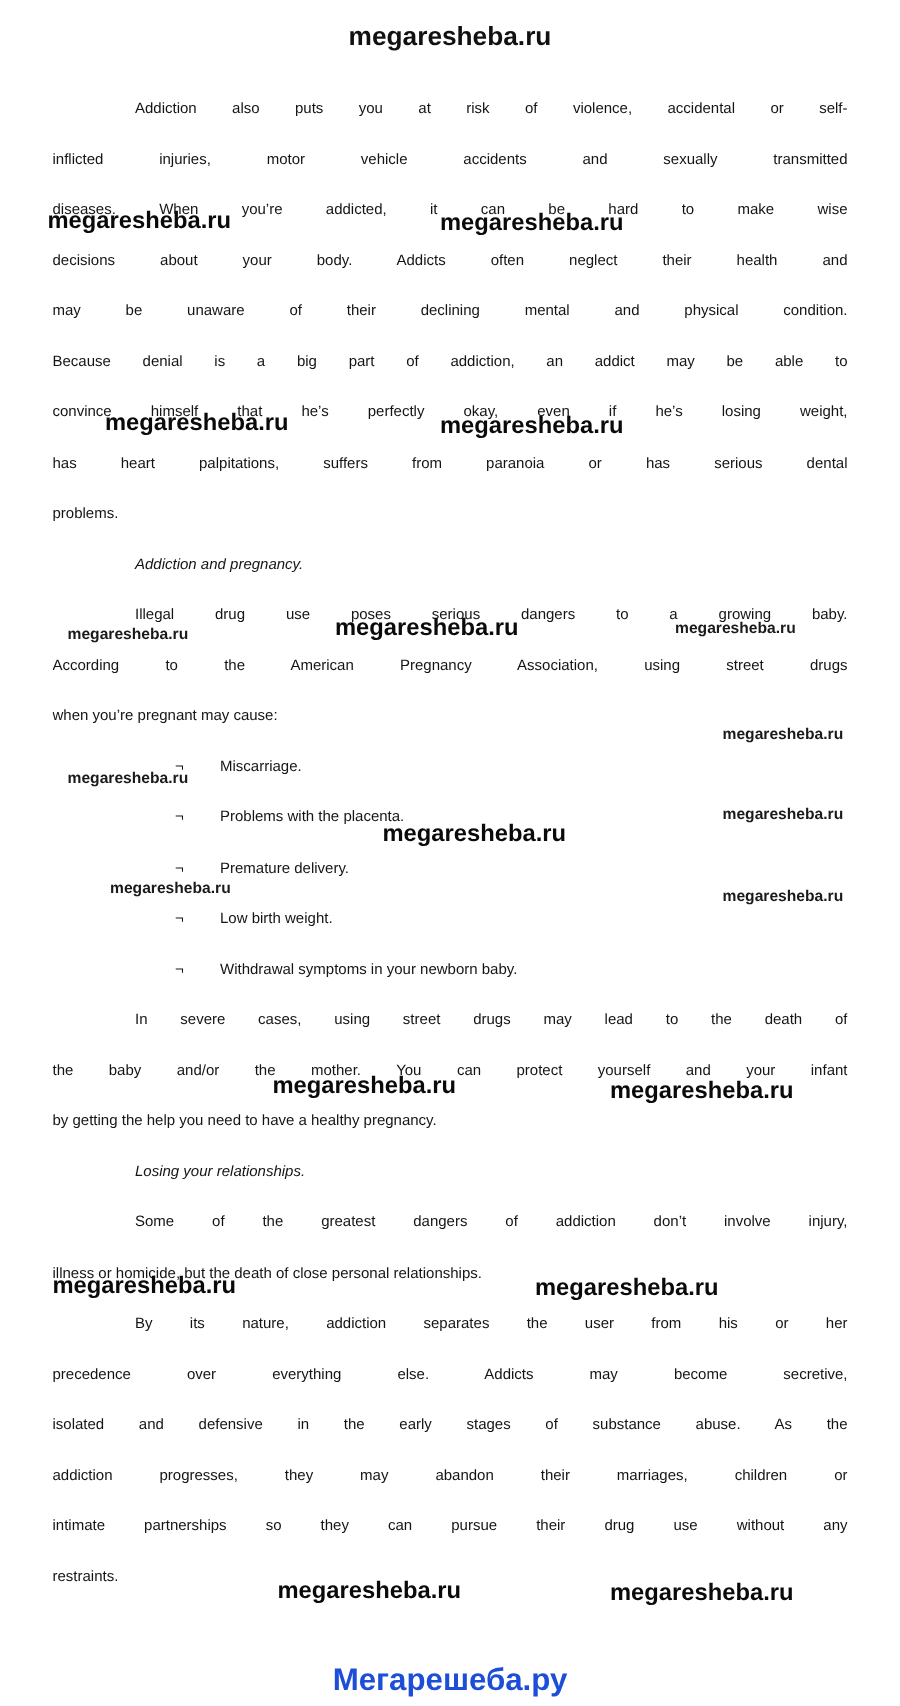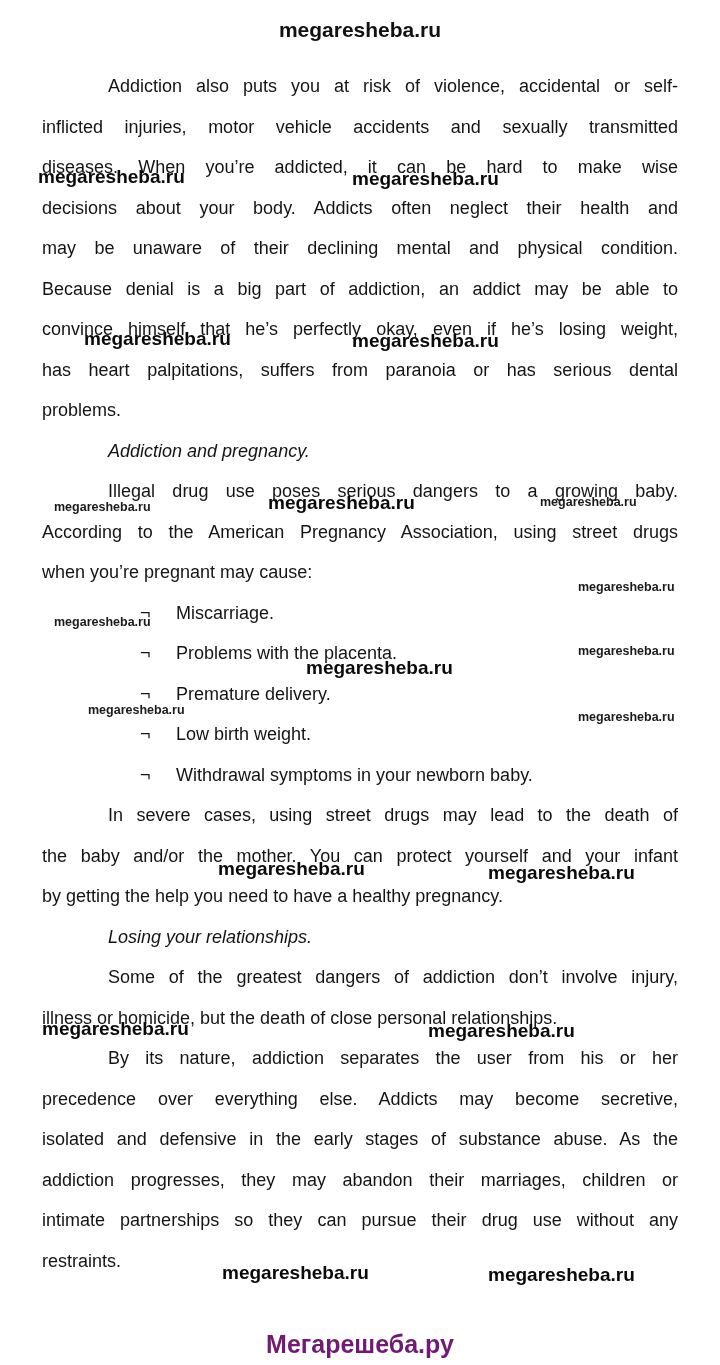--- a/index.html
+++ b/index.html
@@ -24,21 +24,21 @@
     color: #111;
   }
   .content {
     position: absolute;
     top: 50px; left: 42px;
     width: 636px;
   }
   .row {
     height: 40.5px;
     line-height: 40.5px;
-    font-size: 18px;
+    font-size: 12px;
     overflow: hidden;
   }
   .j { text-align: justify; text-align-last: justify; }
   .indent { padding-left: 66px; }
   .heading { font-style: italic; padding-left: 66px; }
   .bullet-row { padding-left: 98px; }
   .bullet { display: inline-block; width: 36px; }
   .wm-b {
     position: absolute;
     font-weight: 700;
@@ -53,21 +53,21 @@
     color: #1a1a1a;
     white-space: nowrap;
   }
   .footer-title {
     position: absolute;
     top: 1314px; left: 0;
     width: 100%;
     text-align: center;
     font-weight: 700;
     font-size: 25px;
-    color: #701a75;
+    color: #1d4ed8;
   }
 </style>
 </head>
 <body>
 
 <div class="page">
 
   <div class="header-wm">megaresheba.ru</div>
 
   <div class="content">

